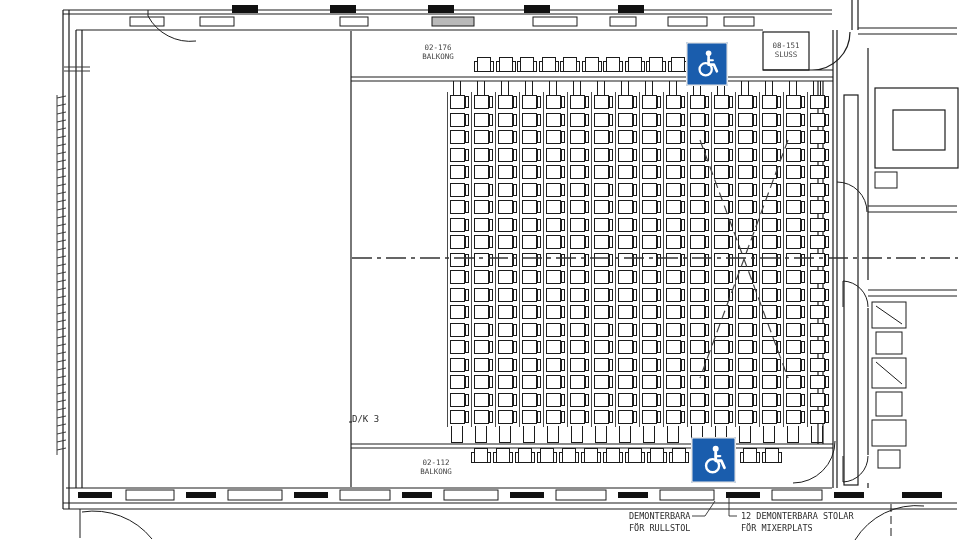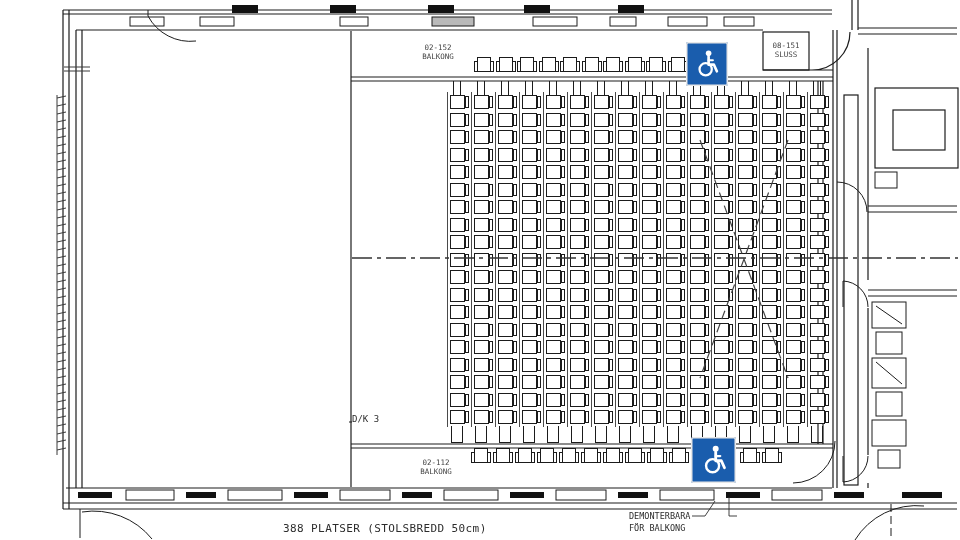--- a/index.html
+++ b/index.html
@@ -580,37 +580,40 @@
       <div class="bseat" style="left: 765px; top: 448px; width: 14px; height: 15px;"></div>
     </div>
 
   <svg class="over" width="960" height="540" viewBox="0 0 960 540" fill="none">
     <line x1="352" y1="258" x2="958" y2="258" stroke="#333" stroke-width="1.4" stroke-dasharray="20 5 4 5"></line>
     <path d="M700 140 L788 378 M788 140 L700 378" stroke="#444" stroke-width="1.2" stroke-dasharray="9 5"></path>
   </svg>
 
 
   <div class="lbl" style="left:408px;top:43px;width:60px;">
-    <div>02-152</div>
+    <div>02-176</div>
     <div>BALKONG</div>
   </div>
   <div class="lbl" style="left:764px;top:41px;width:44px;">
     <div>08-151</div>
     <div>SLUSS</div>
   </div>
   <div class="lbl" style="left:405px;top:458px;width:62px;">
     <div>02-112</div>
     <div>BALKONG</div>
   </div>
 
   <div class="note n-dk">D/K 3</div>
-  <div class="note n-total">388 PLATSER (STOLSBREDD 50cm)</div>
   <div class="ann" style="left:629px;top:511px;">
     <div>DEMONTERBARA</div>
-    <div>FÖR BALKONG</div>
+    <div>FÖR RULLSTOL</div>
+  </div>
+  <div class="ann" style="left:741px;top:511px;">
+    <div>12 DEMONTERBARA STOLAR</div>
+    <div>FÖR MIXERPLATS</div>
   </div>
 
   <div class="isa" style="left: 686px; top: 42px; width: 42px; height: 44px; background: rgb(26, 93, 173);">
     <svg width="32" height="34" viewBox="0 0 24 24" fill="none" stroke="#fff">
       <circle cx="13.2" cy="4" r="2.1" fill="#fff" stroke="none"></circle>
       <path d="M13.2 6.5 V12.5 H17.2 L19.4 17.5" stroke-width="2" stroke-linecap="round" stroke-linejoin="round"></path>
       <path d="M13.2 9.2 H16.4" stroke-width="1.6" stroke-linecap="round"></path>
       <circle cx="11" cy="16" r="4.6" stroke-width="1.7"></circle>
     </svg>
   </div>

